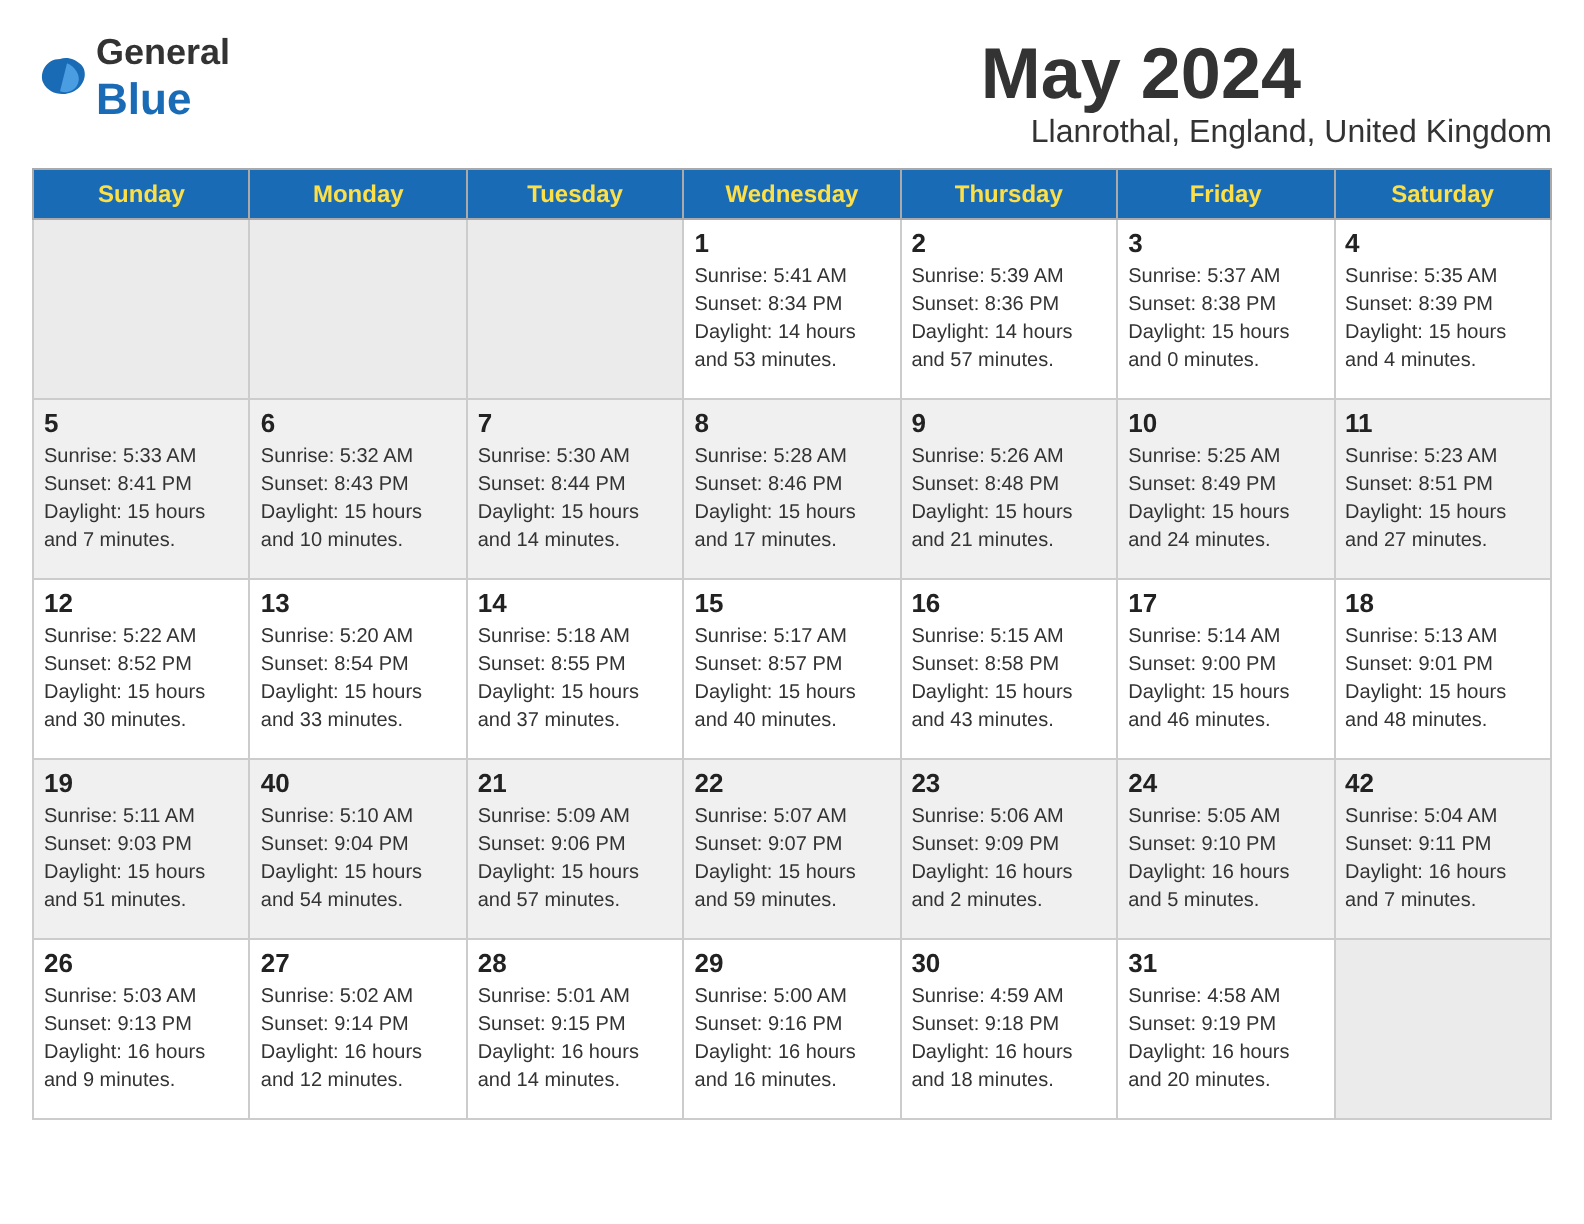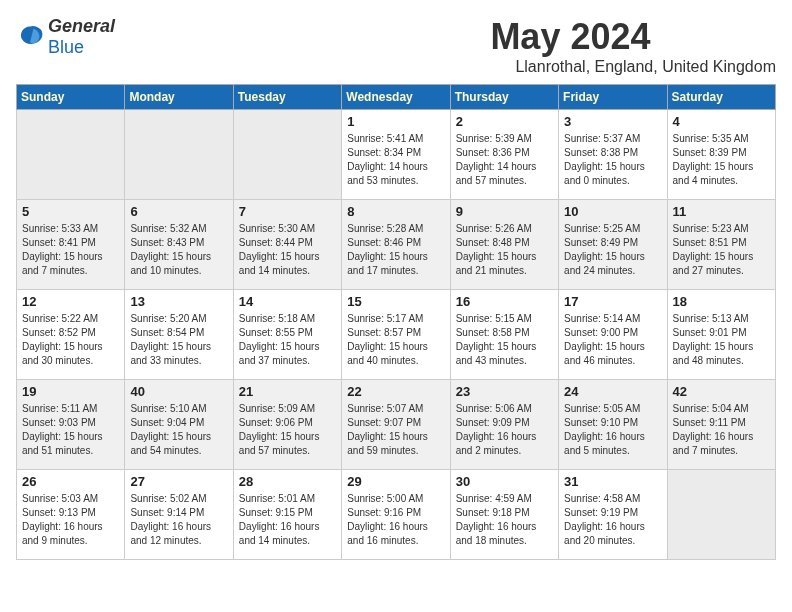--- a/index.html
+++ b/index.html
@@ -18,25 +18,24 @@
     }
     .logo {
       display: flex;
       align-items: center;
       gap: 4px;
     }
     .logo-text-general {
       font-size: 18px;
       font-weight: bold;
       color: #333;
-      font-style: italic;
     }
     .logo-text-blue {
-      font-size: 18px;
-      font-weight: normal;
+      font-size: 22px;
+      font-weight: bold;
       color: #1a6bb5;
     }
     .logo-icon {
       width: 28px;
       height: 28px;
     }
     .title-block {
       text-align: left;
     }
     .month-title {
@@ -49,25 +48,25 @@
       color: #333;
       margin-left: 25px;
     }
     table {
       width: 100%;
       border-collapse: collapse;
       table-layout: fixed;
     }
     th {
       background: #1a6bb5;
-      color: #fef9c3;
+      color: #fde047;
       font-size: 12px;
       font-weight: bold;
       padding: 5px 4px;
-      text-align: left;
+      text-align: center;
       border: 1px solid #aaa;
     }
     td {
       vertical-align: top;
       border: 1px solid #ccc;
       padding: 4px 5px;
       font-size: 10px;
       color: #333;
       min-height: 80px;
       height: 90px;

